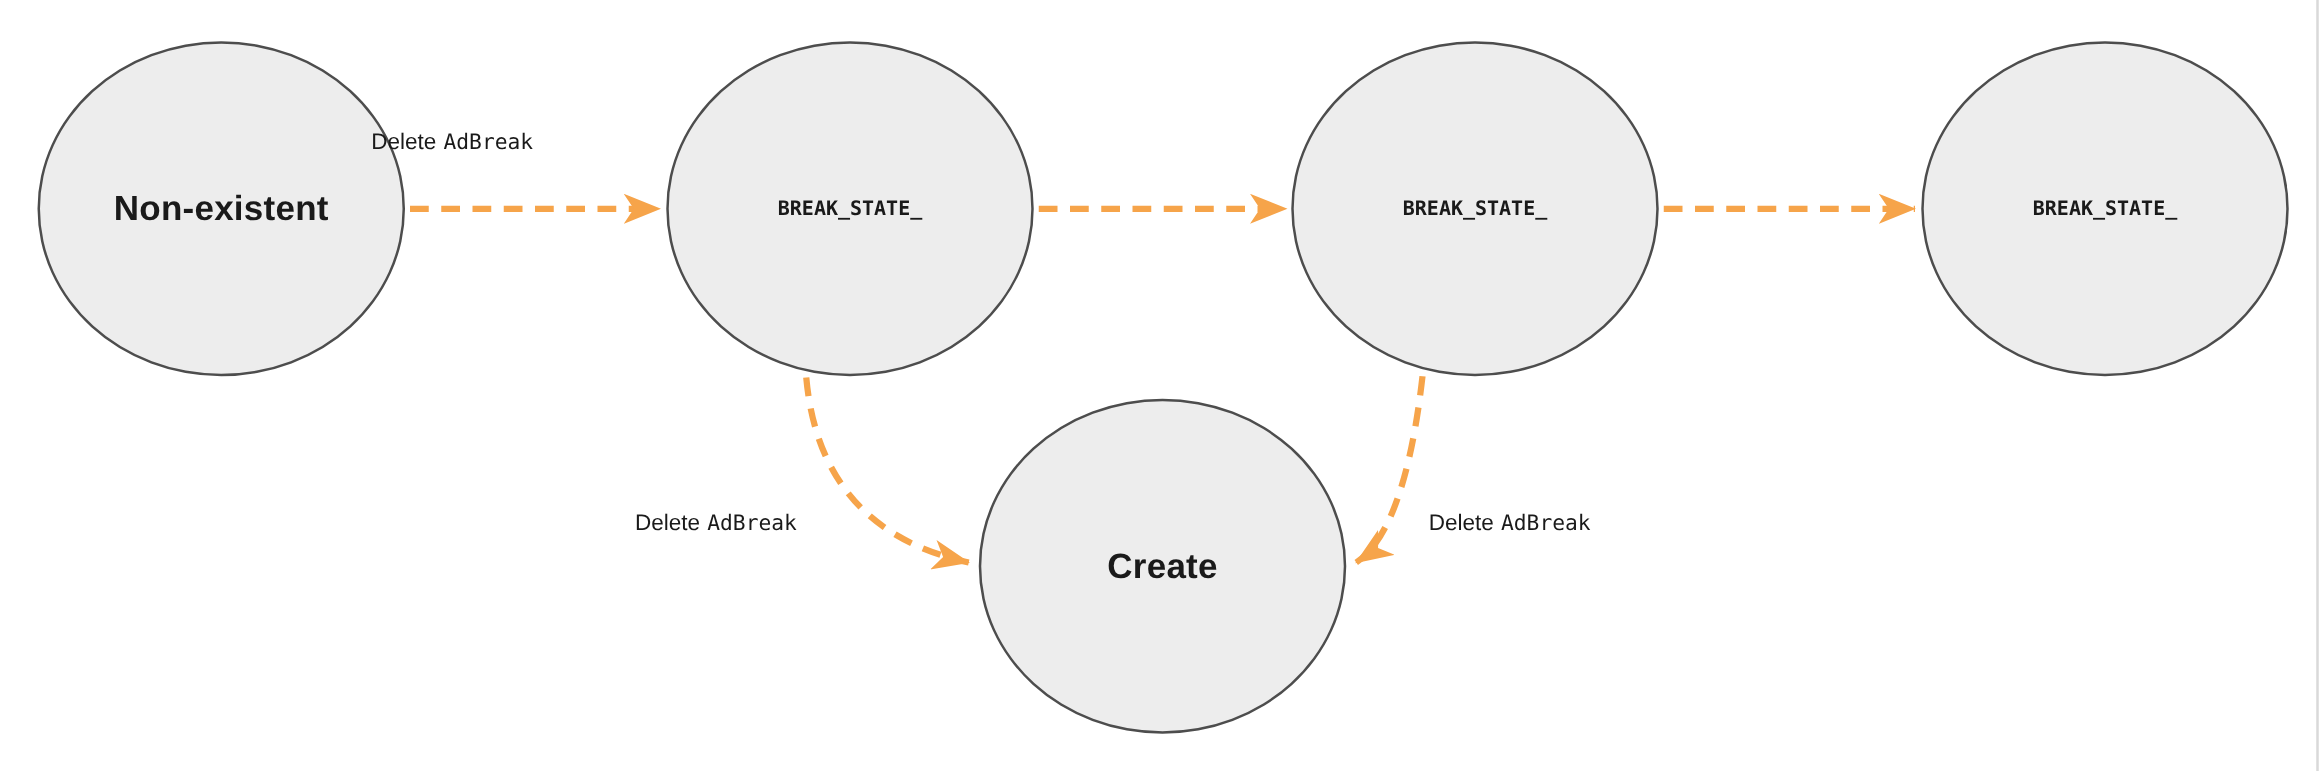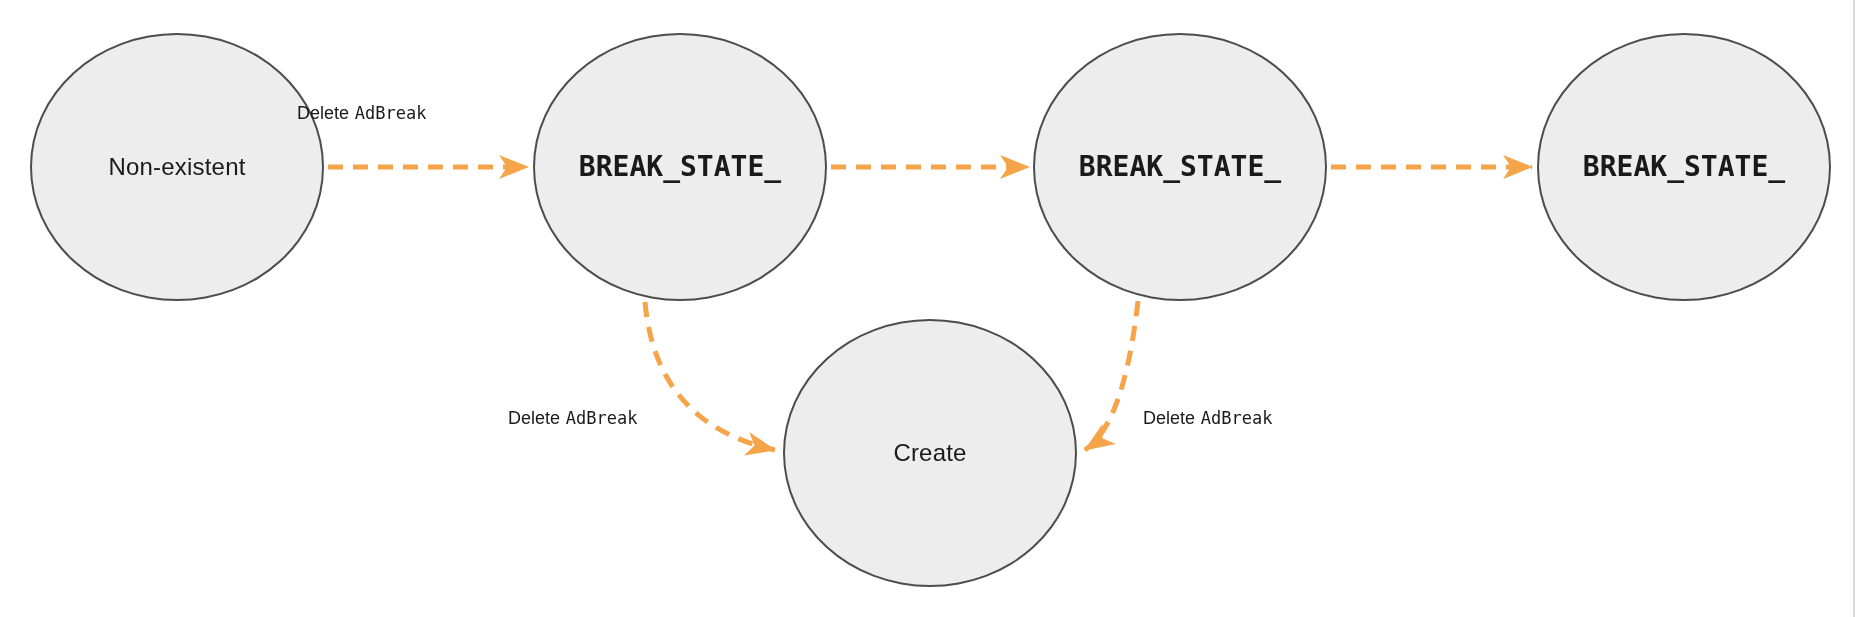--- a/index.html
+++ b/index.html
@@ -30,28 +30,28 @@
     position:absolute;
     width:294px;height:268px;
     box-sizing:border-box;
     border:2px solid var(--node-border);
     border-radius:50%;
     background:var(--node-fill);
     display:flex;align-items:center;justify-content:center;
     text-align:center;
   }
   .node-label-sans{
-    font-weight:normal;
-    font-size:24px;
+    font-weight:bold;
+    font-size:28px;
     letter-spacing:.2px;
   }
   .node-label-mono{
     font-family:"DejaVu Sans Mono", monospace;
     font-weight:bold;
-    font-size:28px;
+    font-size:16px;
     line-height:30px;
     white-space:nowrap;
   }
   .edge-label{
     position:absolute;
     font-size:18px;
     line-height:25px;
     white-space:nowrap;
   }
   .code{

